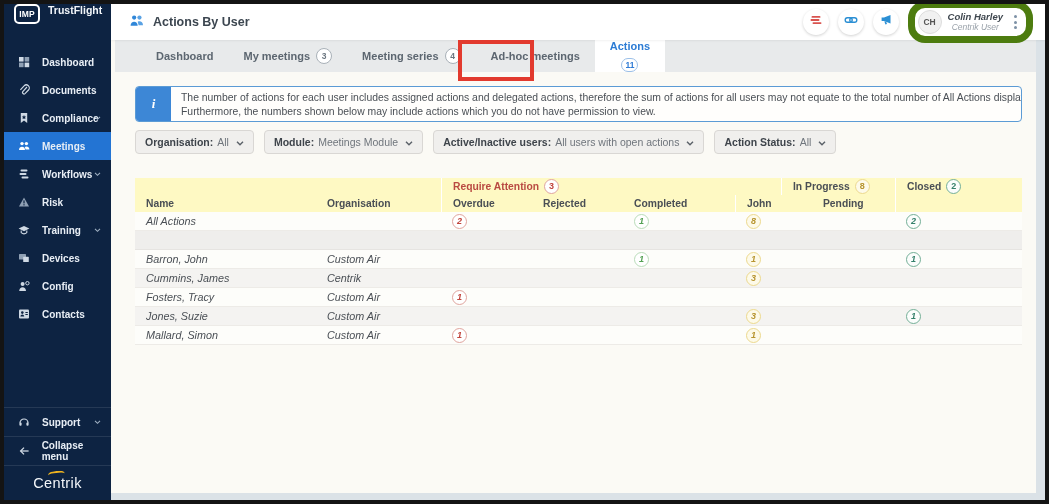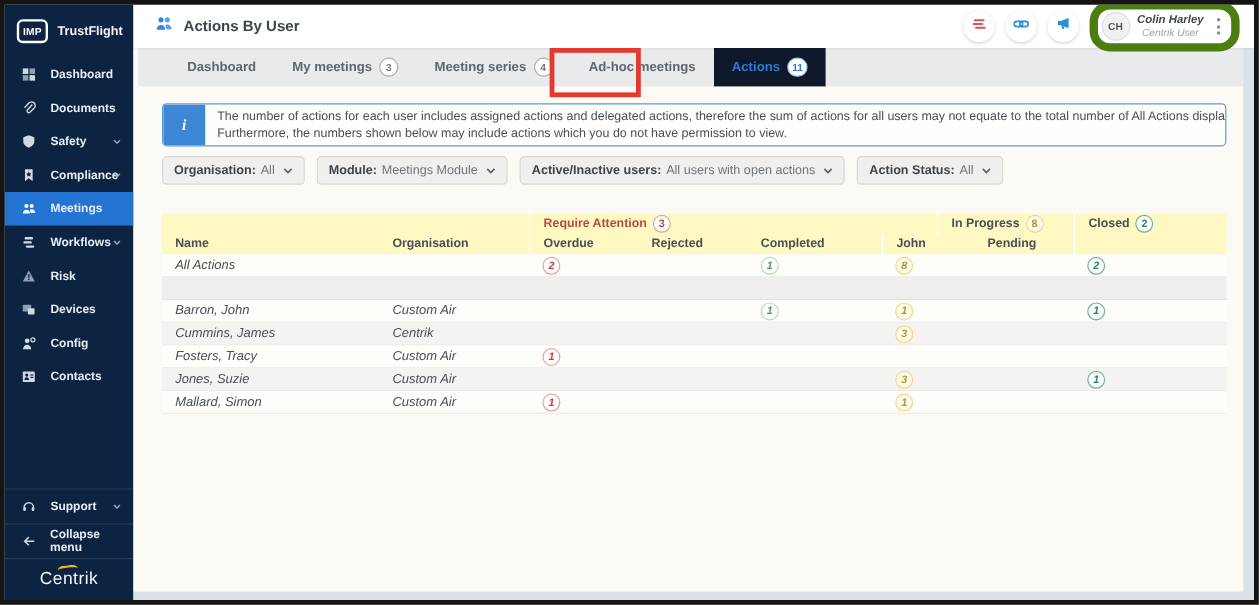--- a/index.html
+++ b/index.html
@@ -2,21 +2,21 @@
 <html><head>
 <meta charset="utf-8">
 <style>
   * { margin:0; padding:0; box-sizing:border-box; }
   html,body { width:1049px; height:504px; }
   body { font-family:"Liberation Sans", sans-serif; background:#141414; position:relative; }
   .frame { position:absolute; left:4px; top:4px; width:1041px; height:496px; background:#fbfaf5; overflow:hidden; }
 
   
   .sidebar { position:absolute; left:0; top:0; width:107px; height:496px; background:#0d2342; color:#dde6ef; z-index:5; }
-  .brand { display:flex; align-items:center; height:44px; padding-left:10px; }
+  .brand { display:flex; height:44px; padding-left:10px; }
   .brand-logo { display:inline-flex; align-items:center; justify-content:center; width:26px; height:20px; border:2px solid #fff; border-radius:5px; font-size:8.5px; font-weight:bold; color:#fff; letter-spacing:.2px; }
   .brand-name { margin-left:8px; font-size:10.5px; font-weight:bold; color:#f2f6fa; }
   .nav-item { display:flex; align-items:center; height:28px; padding-left:13px; cursor:pointer; position:relative; }
   .nav-item.active { background:#2374d3; }
   .nav-icon { width:14px; display:inline-flex; justify-content:center; }
   .nav-icon svg { width:12px; height:12px; }
   .nav-label { margin-left:11px; font-size:10px; font-weight:bold; color:#e8eef5; }
   .nav-chev { position:absolute; right:10px; display:inline-flex; }
   .nav-chev svg { width:7px; height:5px; }
   .side-footer { position:absolute; left:0; right:0; bottom:0; }
@@ -41,21 +41,21 @@
   .avatar { width:24px; height:24px; border-radius:50%; background:#f1f1f1; border:1px solid #ddd; display:flex; align-items:center; justify-content:center; font-size:8.5px; font-weight:bold; color:#555; }
   .user-text { margin:0 6px; text-align:center; line-height:1.15;font-style:italic; }
   .user-name { font-size:9.5px; font-weight:bold; color:#3f474f; }
   .user-role { font-size:8.5px; color:#9aa2aa; }
   .kebab { display:flex; flex-direction:column; gap:2.5px; padding:3px 5px; cursor:pointer; }
   .kebab i { width:3px; height:3px; border-radius:50%; background:#7d91a6; }
 
   
   .tabstrip { position:absolute; left:4px; top:36px; right:9px; height:32px; background:#e8eaeb; display:flex; align-items:stretch; padding-left:26px; z-index:1; }
   .tab { display:flex; align-items:center; padding:0 15px; font-size:11px; font-weight:bold; color:#5c6670; cursor:pointer; gap:6px; }
-  .tab.active { background:#0f172a; color:#2b7bd4; }
+  .tab.active { background:#ffffff; color:#2b7bd4;flex-direction:column; }
   .tab-badge { display:inline-flex; align-items:center; justify-content:center; min-width:16px; height:16px; border-radius:9px; border:1px solid #a9b1b8; background:#fff; color:#6b7680; font-size:8.5px; font-weight:bold; padding:0 3px; }
   .tab.active .tab-badge { border-color:#9cc0e8; color:#2f7cd6; }
   .annotation-box { position:absolute; left:347px; top:36px; width:76px; height:41px; border:4px solid #e23a2e; z-index:6; pointer-events:none; }
 
   
   .content { position:absolute; left:24px; top:78px; width:887px; bottom:7px; }
   .banner { position:absolute; left:0; top:4px; width:887px; height:36px; background:#fffefc; border:1px solid #5b9bd5; border-radius:4px; display:flex; overflow:hidden; }
   .banner-icon { width:35px; background:#3d87d6; color:#fff; display:flex; align-items:center; justify-content:center; font-size:13px; font-style:italic; font-family:"Liberation Serif", serif; font-weight:bold; flex:none; }
   .banner-text { padding:4px 10px; font-size:10.4px; color:#4a4f55; line-height:14px; white-space:nowrap; overflow:hidden; }
 
@@ -113,33 +113,20 @@
       <span class="nav-icon">
           <svg viewBox="0 0 12 12">
             <path d="M9 3 L4.8 7.6 a1.5 1.5 0 0 0 2.2 2 L10.5 6 a3 3 0 0 0 -4.4-4.1 L2.4 5.8" fill="none" stroke="#cfd9e4" stroke-width="1.2"></path>
           </svg>
         </span>
       <span class="nav-label">Documents</span>
     </div>
     <div class="nav-item">
       <span class="nav-icon">
           <svg viewBox="0 0 12 12">
-            <path d="M6 .8 L10.6 2.4 V6 c0 2.8-2.8 4.4-4.6 5.1 C4.2 10.4 1.4 8.8 1.4 6 V2.4 Z" fill="#cfd9e4"></path>
-          </svg>
-        </span>
-      <span class="nav-label">Safety</span>
-      <span class="nav-chev">
-          <svg viewBox="0 0 8 6">
-            <path d="M1 1 L4 4 L7 1" fill="none" stroke="#9fb0c2" stroke-width="1.3"></path>
-          </svg>
-        </span>
-    </div>
-    <div class="nav-item">
-      <span class="nav-icon">
-          <svg viewBox="0 0 12 12">
             <path d="M2.8 1 h6.4 v10 L6 8.6 2.8 11 Z" fill="#cfd9e4"></path>
             <path d="M6 3 l.7 1.4 1.5.2-1.1 1 .3 1.5L6 6.4 4.6 7.1l.3-1.5-1.1-1 1.5-.2Z" fill="#0d2342"></path>
           </svg>
         </span>
       <span class="nav-label">Compliance</span>
       <span class="nav-chev">
           <svg viewBox="0 0 8 6">
             <path d="M1 1 L4 4 L7 1" fill="none" stroke="#9fb0c2" stroke-width="1.3"></path>
           </svg>
         </span>
@@ -172,20 +159,34 @@
     </div>
     <div class="nav-item">
       <span class="nav-icon">
           <svg viewBox="0 0 12 12">
             <path d="M6 1.4 L11 10.6 H1 Z" fill="#8fa0b4"></path>
             <rect x="5.4" y="4.4" width="1.2" height="3" fill="#0d2342"></rect>
             <rect x="5.4" y="8.2" width="1.2" height="1.2" fill="#0d2342"></rect>
           </svg>
         </span>
       <span class="nav-label">Risk</span>
+    </div>
+    <div class="nav-item">
+      <span class="nav-icon">
+          <svg viewBox="0 0 12 12">
+            <path d="M6 2 L11.4 4.6 6 7.2 .6 4.6 Z" fill="#cfd9e4"></path>
+            <path d="M3.2 6.4 v2.2 c1.7 1.5 3.9 1.5 5.6 0 V6.4" fill="none" stroke="#cfd9e4" stroke-width="1.1"></path>
+          </svg>
+        </span>
+      <span class="nav-label">Training</span>
+      <span class="nav-chev">
+          <svg viewBox="0 0 8 6">
+            <path d="M1 1 L4 4 L7 1" fill="none" stroke="#9fb0c2" stroke-width="1.3"></path>
+          </svg>
+        </span>
     </div>
     <div class="nav-item">
       <span class="nav-icon">
           <svg viewBox="0 0 12 12">
             <rect x="1" y="2" width="7" height="5.6" rx=".6" fill="#8fa0b4"></rect>
             <rect x="5.2" y="4.8" width="5.6" height="5.2" rx=".6" fill="#cfd9e4"></rect>
           </svg>
         </span>
       <span class="nav-label">Devices</span>
     </div>

